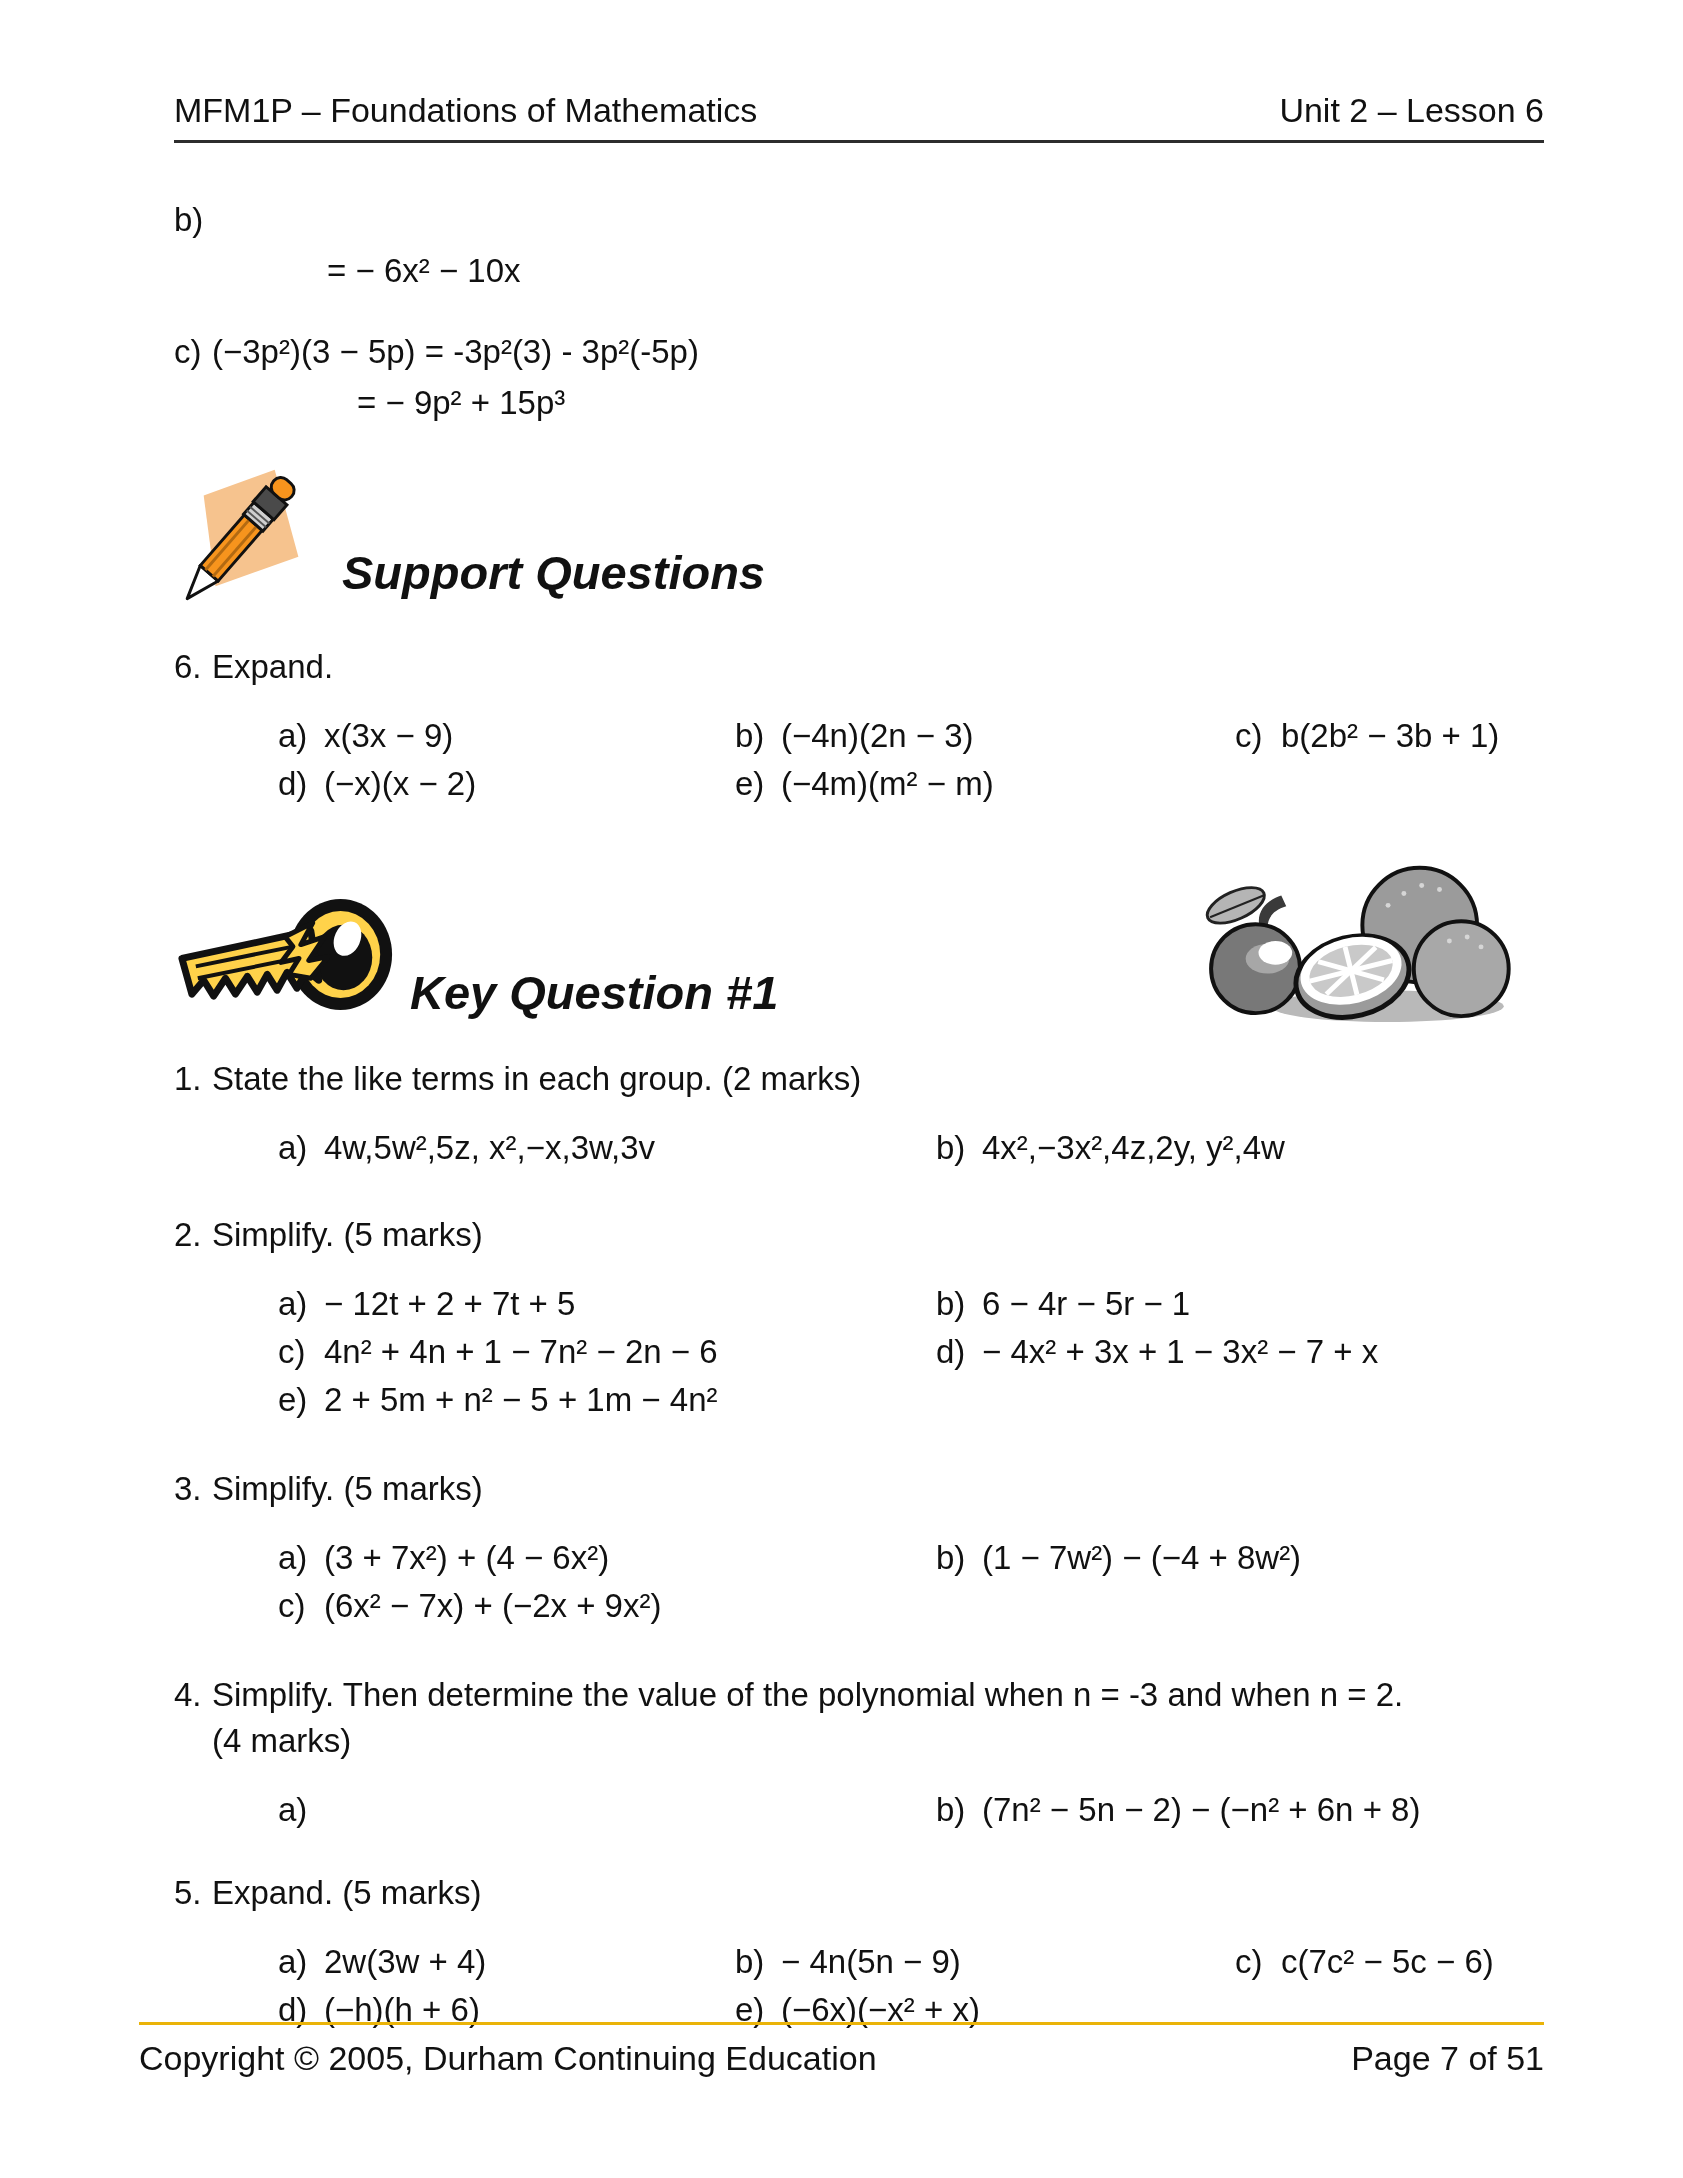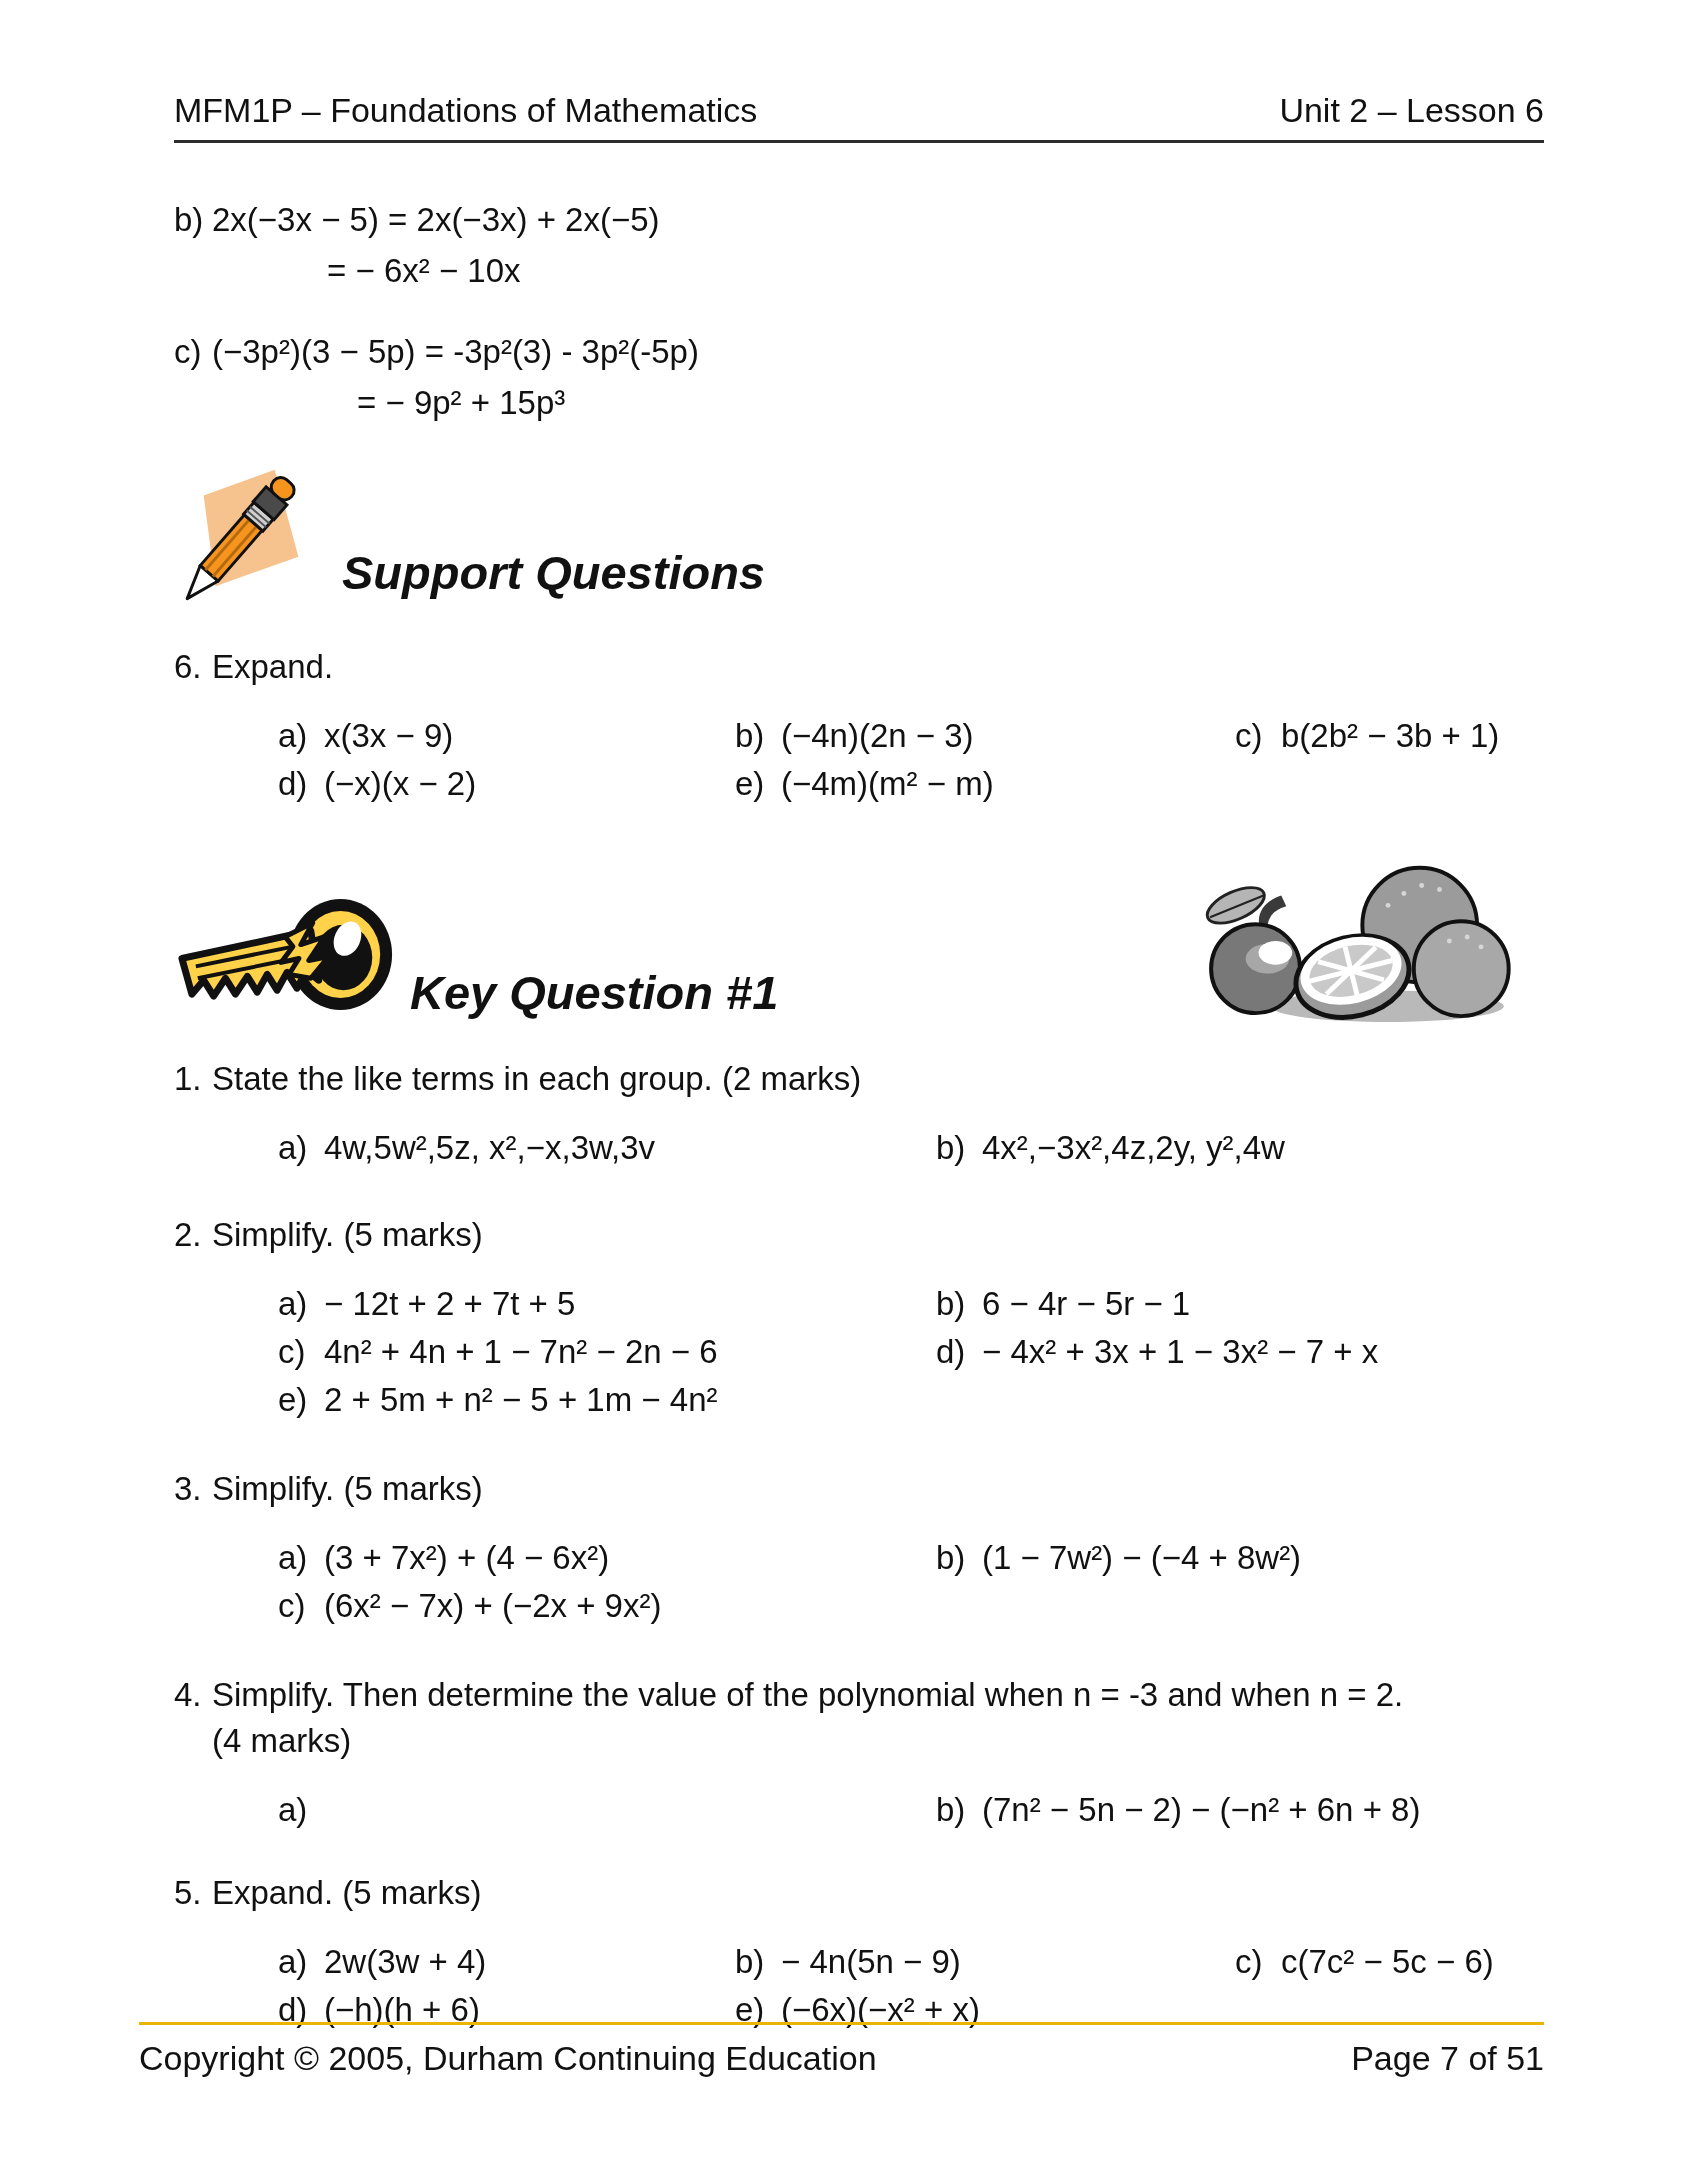--- a/index.html
+++ b/index.html
@@ -52,21 +52,20 @@
   <div class="content">
 
     <div class="header">
       <span>MFM1P – Foundations of Mathematics</span>
       <span>Unit 2 – Lesson 6</span>
     </div>
 
     <div class="worked worked-b">
       <div class="w-line1">
         <span class="q-num">b)</span>
-        <span>2x(−3x − 5) = 2x(−3x) + 2x(−5)</span>
       </div>
       <div class="w-line2 ind-b">= − 6x² − 10x</div>
     </div>
 
     <div class="worked worked-c">
       <div class="w-line1">
         <span class="q-num">c)</span>
         <span>(−3p²)(3 − 5p) = -3p²(3) - 3p²(-5p)</span>
       </div>
       <div class="w-line2 ind-c">= − 9p² + 15p³</div>

